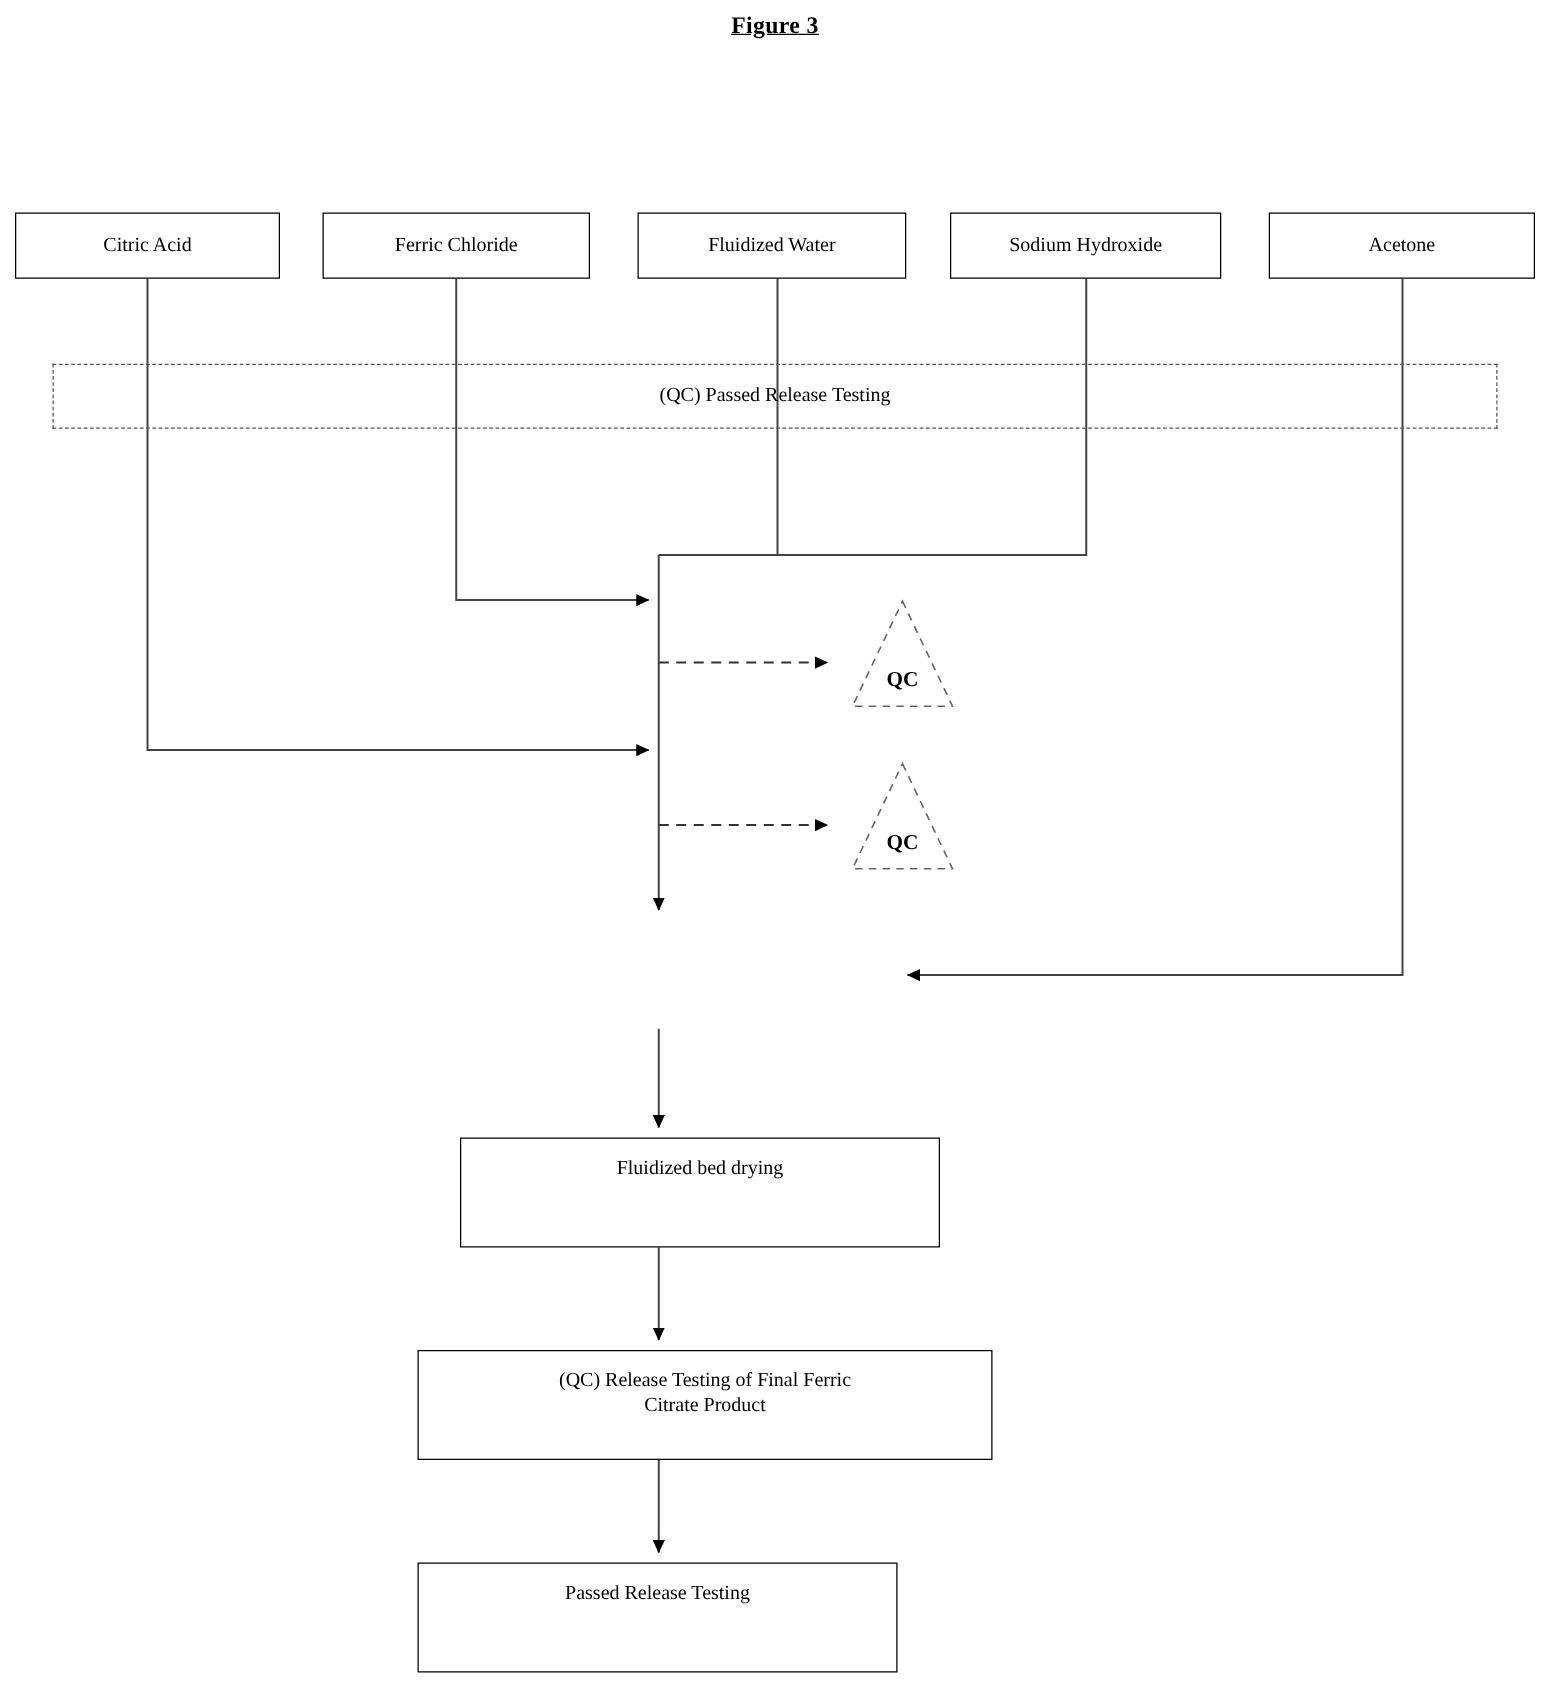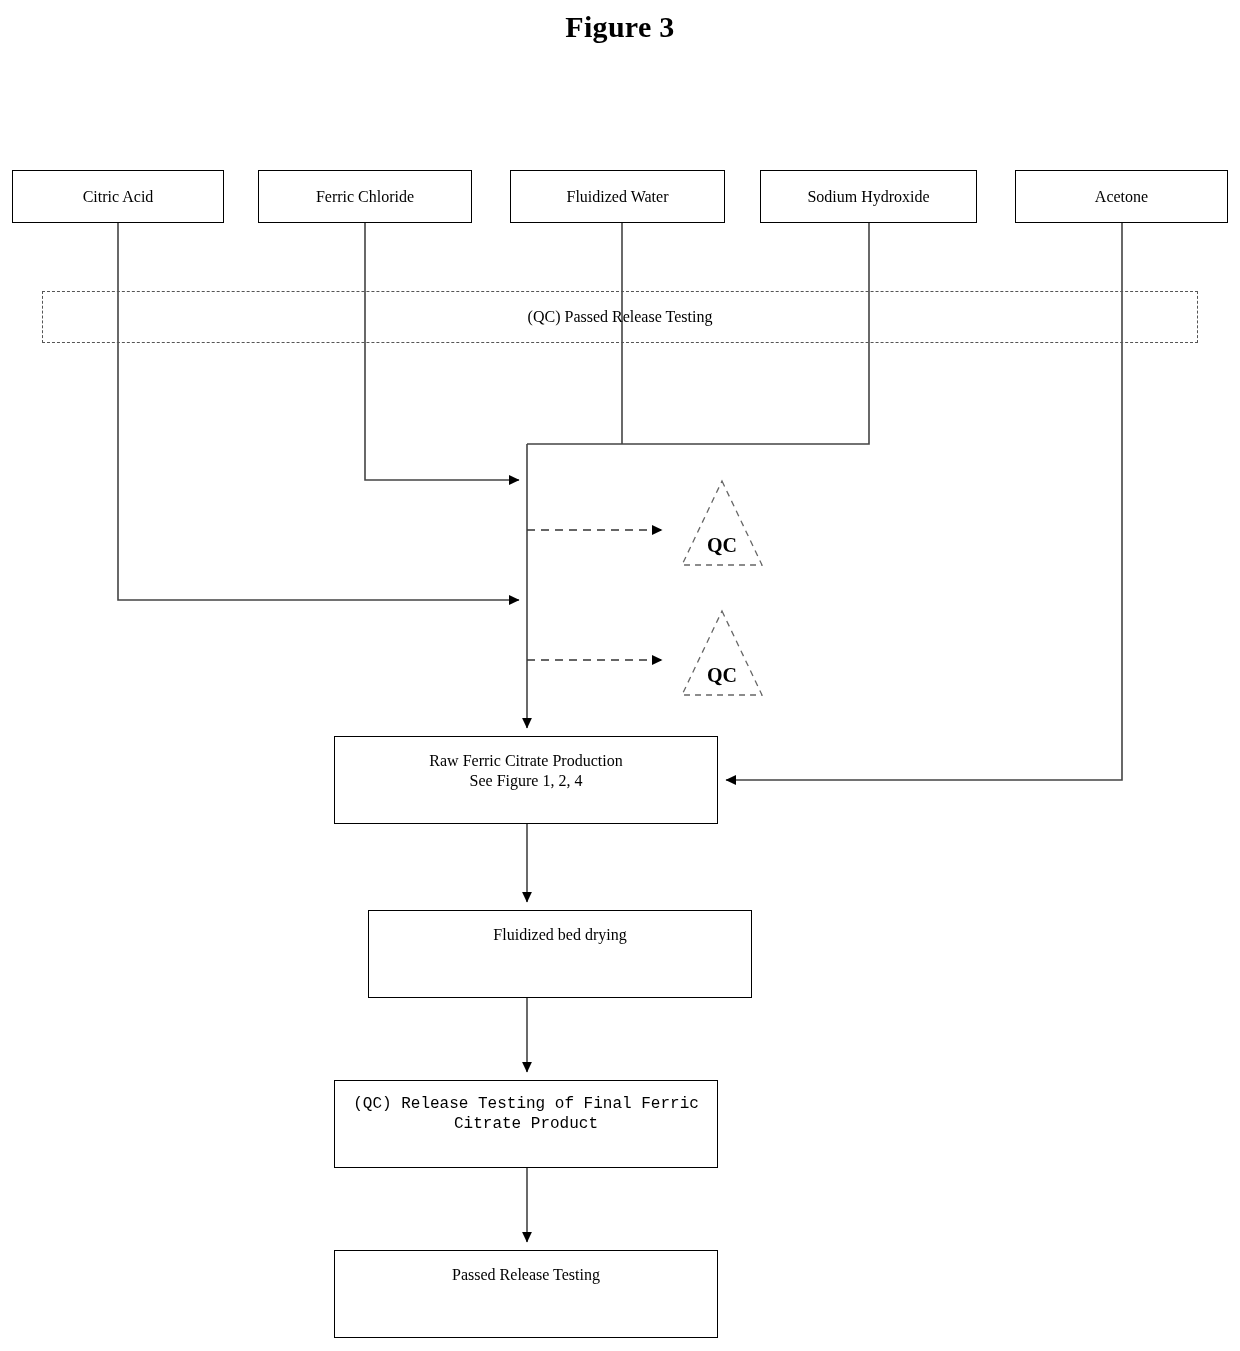--- a/index.html
+++ b/index.html
@@ -15,25 +15,26 @@
     background: #ffffff;
     font-family: "Liberation Serif", "DejaVu Serif", serif;
     overflow: hidden;
   }
   #figure-title {
     position: absolute;
     left: 0;
     top: 10px;
     width: 1240px;
     text-align: center;
-    font-size: 30px;
+    font-size: 19px;
     font-weight: bold;
     font-family: "Liberation Serif", "DejaVu Serif", serif;
     letter-spacing: 0.3px;
     color: #000;
+    text-decoration: underline;
   }
   svg.wires {
     position: absolute;
     left: 0;
     top: 0;
     width: 1240px;
     height: 1351px;
     pointer-events: none;
   }
   .node {
@@ -61,21 +62,21 @@
     position: absolute;
     width: 86px;
     height: 90px;
   }
   .qc-tri .qc-label {
     position: absolute;
     left: 0;
     top: 56px;
     width: 86px;
     text-align: center;
-    font-size: 20px;
+    font-size: 17px;
     font-weight: bold;
     font-family: "Liberation Serif", "DejaVu Serif", serif;
     color: #000;
   }
 </style>
 </head>
 <body>
 
 <div id="page">
 
@@ -152,29 +153,26 @@
     <span class="qc-label">QC</span>
   </div>
 
   <div class="qc-tri" style="left:679px; top:608px;">
     <svg width="86" height="90" viewBox="0 0 86 90">
       <polygon points="43,3 83,87 3,87" fill="none" stroke="#666666" stroke-width="1.3" stroke-dasharray="6 5"></polygon>
     </svg>
     <span class="qc-label">QC</span>
   </div>
 
-  <div class="node tall" style="left:334px; top:736px; width:384px; height:88px;">
-    <span class="multiline">Raw Ferric Citrate Production<br>See Figure 1, 2, 4</span>
-  </div>
 
   <div class="node tall" style="left:336px; top:910px; width:384px; height:88px;margin-left:32px;">
     <span class="multiline">Fluidized bed drying</span>
   </div>
 
-  <div class="node tall" style="left:334px; top:1080px; width:384px; height:88px;font-family:Liberation Mono, monospace;">
+  <div class="node tall" style="left:334px; top:1080px; width:460px; height:88px;">
     <span class="multiline">(QC) Release Testing of Final Ferric<br>Citrate Product</span>
   </div>
 
   <div class="node tall" style="left:334px; top:1250px; width:384px; height:88px;">
     <span class="multiline">Passed Release Testing</span>
   </div>
 
 </div>
 
 </body></html>

